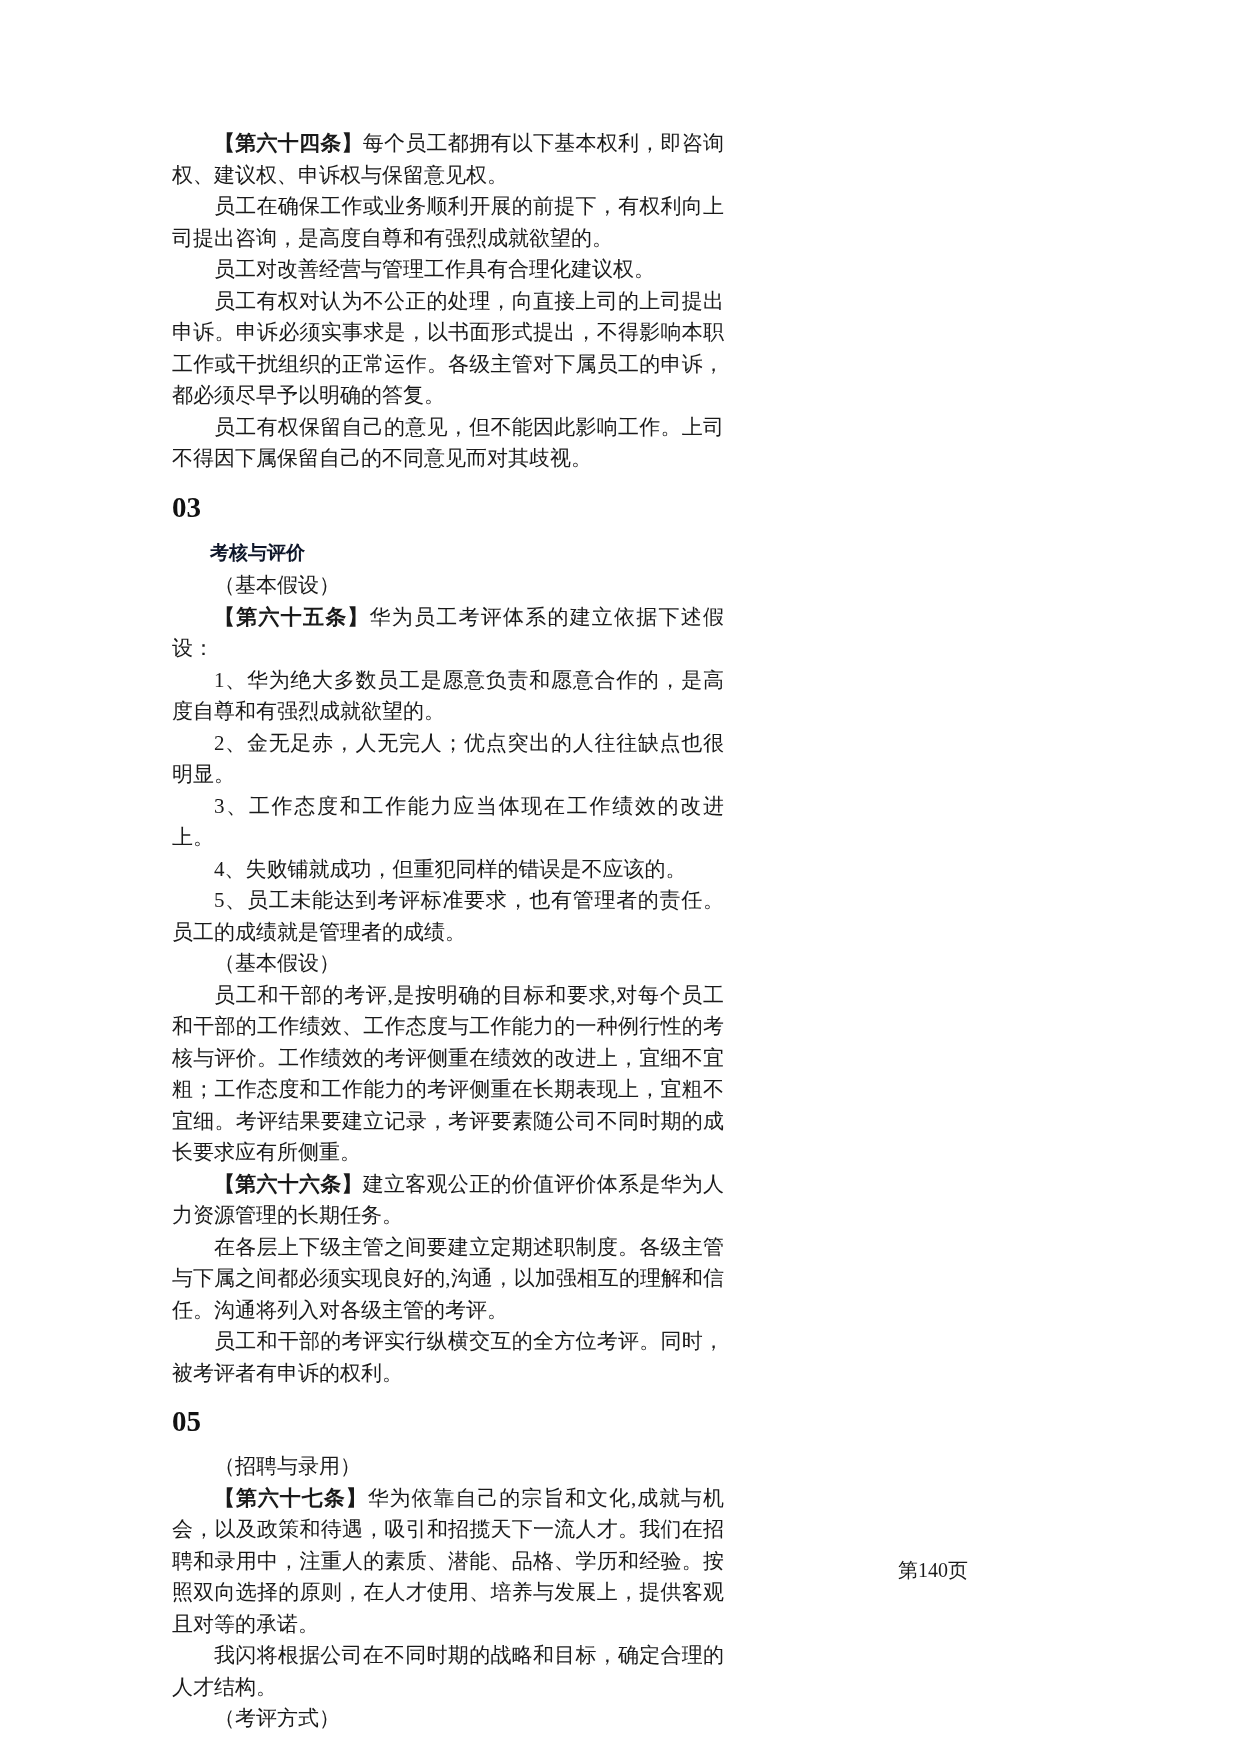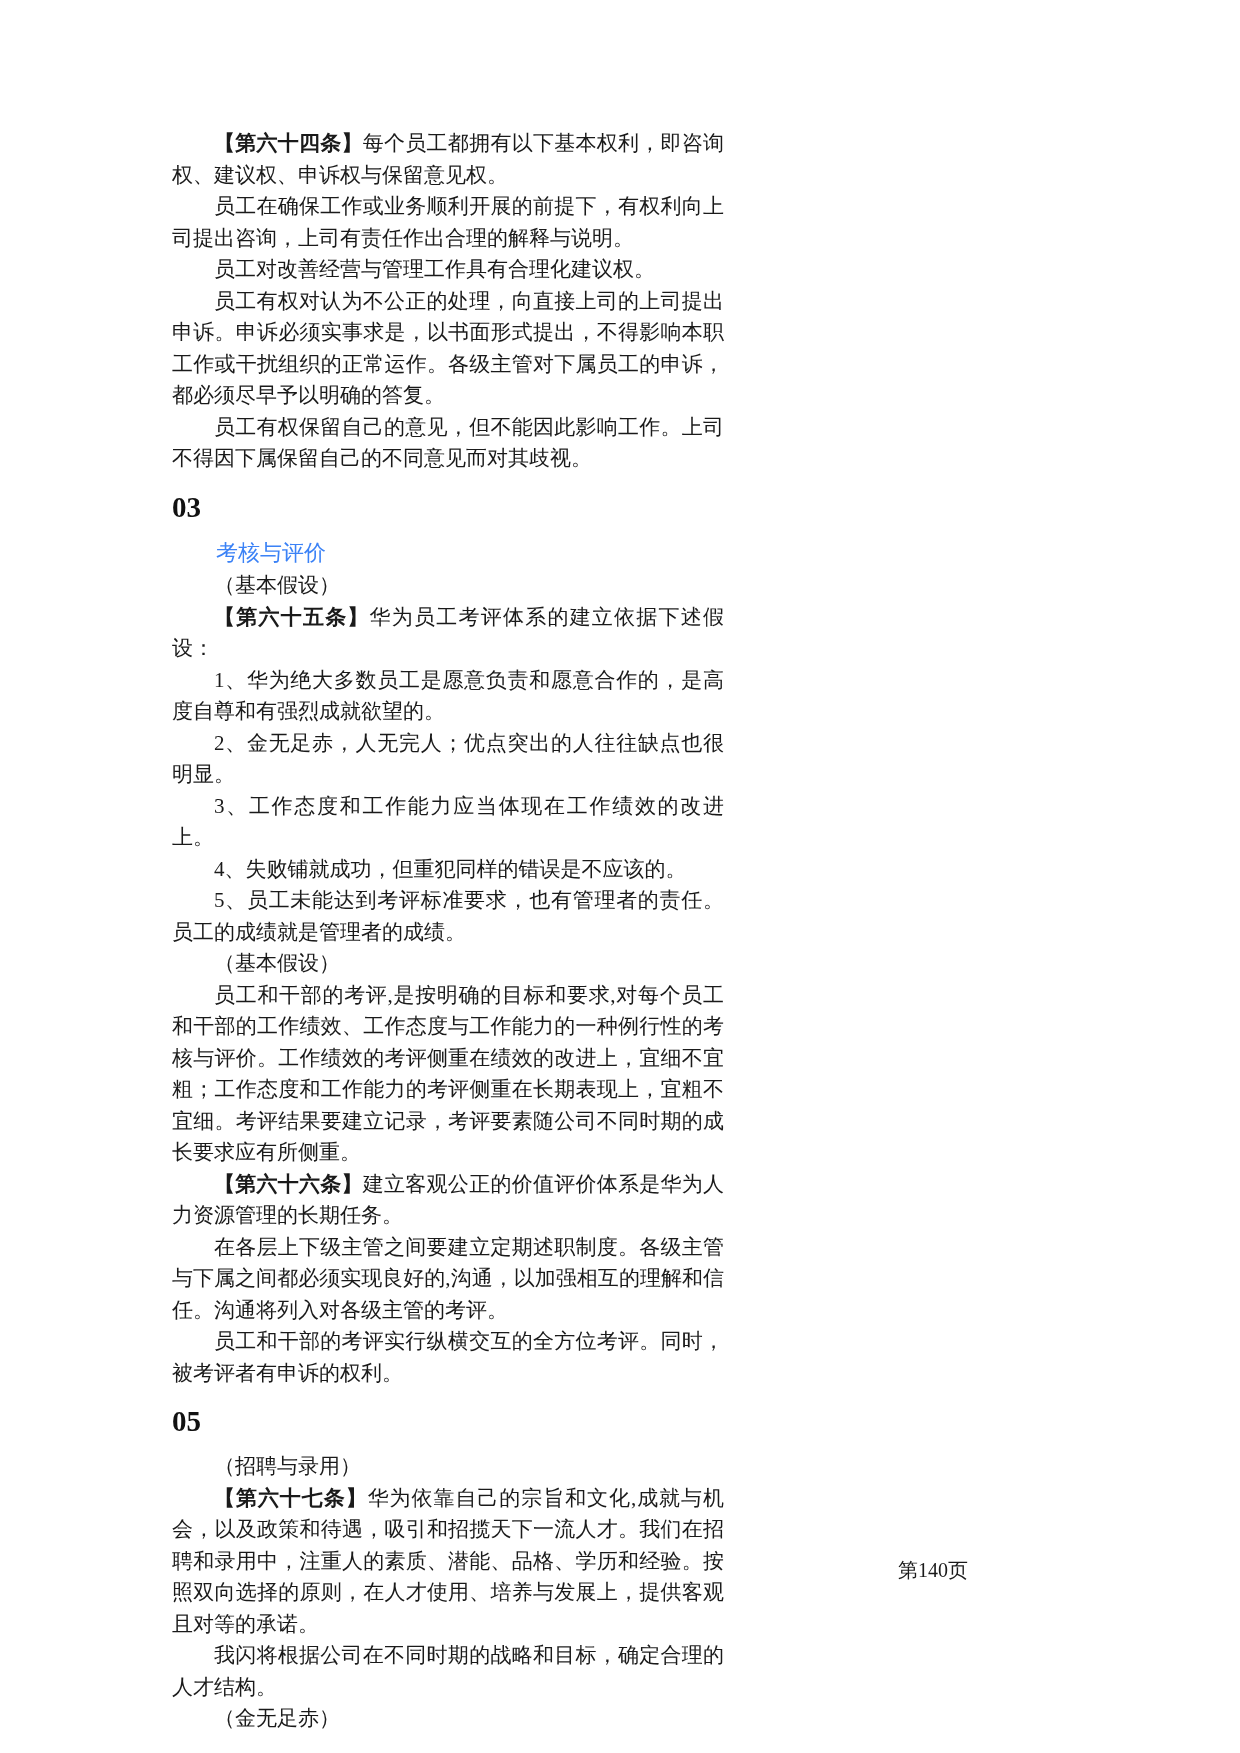--- a/index.html
+++ b/index.html
@@ -37,43 +37,43 @@
     margin: 14px 0 12px 0;
     font-size: 29px;
     font-weight: bold;
     text-align: left;
     text-indent: 0;
     line-height: 36px;
     color: #111111;
   }
   .red-heading {
     margin: 6px 0 2px 0;
-    font-size: 22px;
+    font-size: 19px;
     line-height: 31.5px;
-    font-weight: normal;
+    font-weight: bold;
     text-indent: 2em;
-    color: #3b82f6;
+    color: #0f172a;
   }
   .footer-pagenum {
     position: absolute;
     top: 1556px;
     right: 272px;
     font-size: 20px;
     line-height: 28px;
     color: #1a1a1a;
   }
 </style>
 </head>
 <body>
 
 <div class="page">
 
   <p class="para"><b class="lead">【第六十四条】</b><span>每个员工都拥有以下基本权利，即咨询权、建议权、申诉权与保留意见权。</span></p>
 
-  <p class="para"><span>员工在确保工作或业务顺利开展的前提下，有权利向上司提出咨询，上司有责任作出合理的解释与说明。</span></p>
+  <p class="para"><span>员工在确保工作或业务顺利开展的前提下，有权利向上司提出咨询，是高度自尊和有强烈成就欲望的。</span></p>
 
   <p class="para"><span>员工对改善经营与管理工作具有合理化建议权。</span></p>
 
   <p class="para"><span>员工有权对认为不公正的处理，向直接上司的上司提出申诉。申诉必须实事求是，以书面形式提出，不得影响本职工作或干扰组织的正常运作。各级主管对下属员工的申诉，都必须尽早予以明确的答复。</span></p>
 
   <p class="para"><span>员工有权保留自己的意见，但不能因此影响工作。上司不得因下属保留自己的不同意见而对其歧视。</span></p>
 
   <p class="section-num">03</p>
 
   <p class="red-heading">考核与评价</p>
@@ -104,17 +104,17 @@
 
   <p class="section-num">05</p>
 
 
   <p class="paren">（招聘与录用）</p>
 
   <p class="para"><b class="lead">【第六十七条】</b><span>华为依靠自己的宗旨和文化,成就与机会，以及政策和待遇，吸引和招揽天下一流人才。我们在招聘和录用中，注重人的素质、潜能、品格、学历和经验。按照双向选择的原则，在人才使用、培养与发展上，提供客观且对等的承诺。</span></p>
 
   <p class="para"><span>我闪将根据公司在不同时期的战略和目标，确定合理的人才结构。</span></p>
 
-  <p class="paren">（金无足赤）</p>
+  <p class="paren">（考评方式）</p>
 
 </div>
 
 <div class="footer-pagenum">第140页</div>
 
 </body></html>

